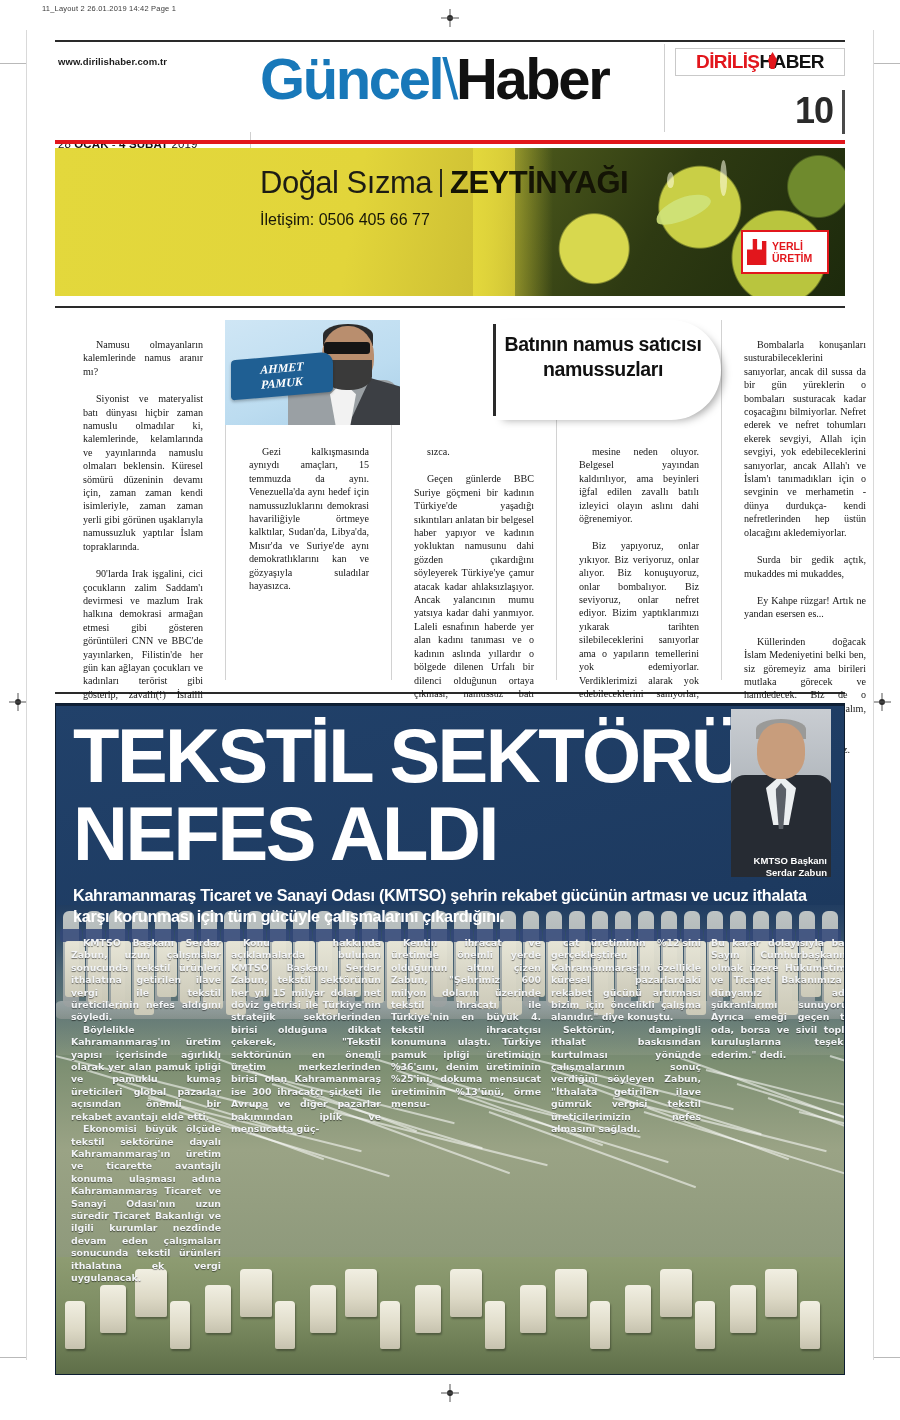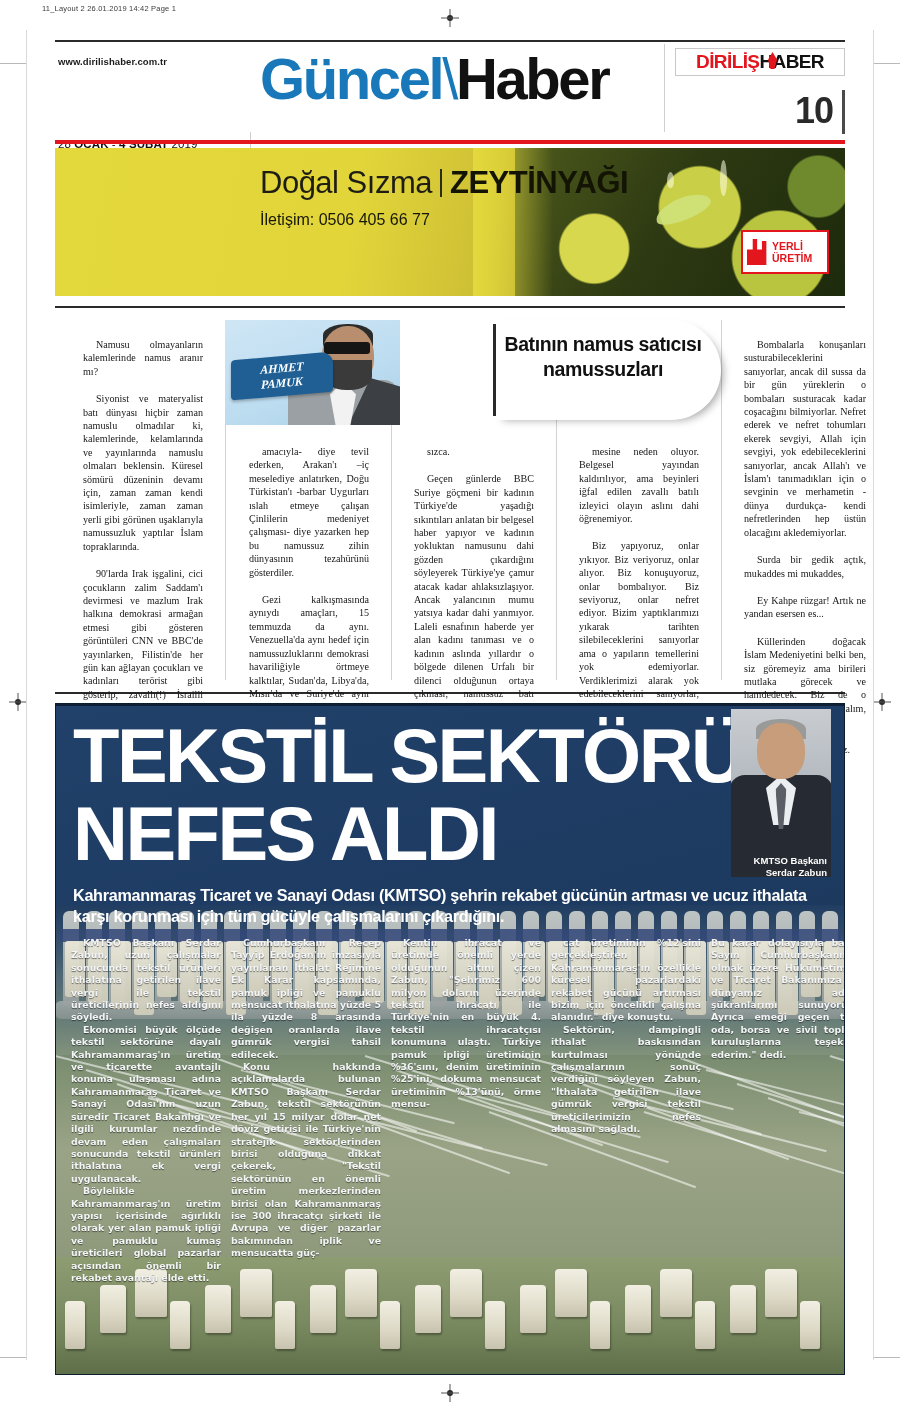--- a/index.html
+++ b/index.html
@@ -304,21 +304,20 @@
 
     <div class="op-col op-c1">
         <div>
           <p>Namusu olmayanların kalemlerinde namus aranır mı?</p>
           <p>Siyonist ve materyalist batı dünyası hiçbir zaman namuslu olmadılar ki, kalemlerinde, kelamlarında ve yayınlarında namuslu olmaları beklensin. Küresel sömürü düzeninin devamı için, zaman zaman kendi isimleriyle, zaman zaman yerli gibi görünen uşaklarıyla namussuzluk yaptılar İslam topraklarında.</p>
           <p>90'larda Irak işgalini, cici çocukların zalim Saddam'ı devirmesi ve mazlum Irak halkına demokrasi armağan etmesi gibi gösteren görüntüleri CNN ve BBC'de yayınlarken, Filistin'de her gün kan ağlayan çocukları ve kadınları terörist gibi gösterip, zavallı(!) İsrailli çocukları korumak gayesiyle o teröristlere(!) atılan bombaları -savunma</p>
         </div>
       </div>
     <div class="op-col op-c2">
         <div>
-          <p>amacıyla- diye tevil ederken, Arakan'ı –iç meseledi­ye anlatırken, Doğu Türkistan'ı -barbar Uygurları ıslah etmeye çalışan Çinlilerin medeniyet çalışması- diye yazarken hep bu namussuz zihin dünyasının tezahürünü gösterdiler.</p>
           <p>Gezi kalkışmasında aynıydı amaçları, 15 temmuzda da aynı. Venezuella'da aynı hedef için namussuzluklarını demokrasi havariliğiyle örtmeye kalktılar, Sudan'da, Libya'da, Mısır'da ve Suriye'de aynı demokratlıklarını kan ve gözyaşıyla suladılar hayasızca.</p>
         </div>
       </div>
     <div class="op-col op-c3">
         <div>
           <p>sızca.</p>
           <p>Geçen günlerde BBC Suriye göçmeni bir kadının Türkiye'de yaşadığı sıkıntıları anlatan bir belgesel haber yapıyor ve kadının yokluktan namusunu dahi gözden çıkardığını söyleyerek Türkiye'ye çamur atacak kadar ahlaksızlaşıyor. Ancak yalancının mumu yatsıya kadar dahi yanmıyor. Laleli esnafının haberde yer alan kadını tanıması ve o kadının aslında yıllardır o bölgede dilenen Urfalı bir dilenci olduğunun ortaya çıkması, namussuz batı zihniyetinin çark et-</p>
         </div>
       </div>
     <div class="op-col op-c4">
@@ -550,27 +549,26 @@
     <div class="kmtso-cap">
       <div>KMTSO Başkanı</div>
       <div>Serdar Zabun</div>
     </div>
 
     <div class="spot">Kahramanmaraş Ticaret ve Sanayi Odası (KMTSO) şehrin rekabet gücünün artması ve ucuz ithalata karşı korunması için tüm gücüyle çalışmalarını çıkardığını.</div>
 
     <div class="st-col sc1">
         <div>
           <p>KMTSO Başkanı Serdar Zabun, uzun çalışmalar sonucunda tekstil ürünleri ithalatına getirilen ilave vergi ile tekstil üreticilerinin nefes aldığını söyledi.</p>
+          <p>Böylelikle Kahramanmaraş'ın üretim yapısı içerisinde ağırlıklı olarak yer alan pamuk ipliği ve pamuklu kumaş üreticileri global pazarlar açısından önemli bir rekabet avantajı elde etti.</p>
           <p>Ekonomisi büyük ölçüde tekstil sektörüne dayalı Kahramanmaraş'ın üretim ve ticarette avantajlı konuma ulaşması adına Kahramanmaraş Ticaret ve Sanayi Odası'nın uzun süredir Ticaret Bakanlığı ve ilgili kurumlar nezdinde devam eden çalışmaları sonucunda tekstil ürünleri ithalatına ek vergi uygulanacak.</p>
-          <p>Böylelikle Kahramanmaraş'ın üretim yapısı içerisinde ağırlıklı olarak yer alan pamuk ipliği ve pamuklu kumaş üreticileri global pazarlar açısından önemli bir rekabet avantajı elde etti.</p>
         </div>
       </div>
     <div class="st-col sc2">
         <div>
-          <p>Cumhurbaşkanı Recep Tayyip Erdoğan'ın imzasıyla yayınlanan İthalat Rejimine Ek Karar kapsamında, pamuk ipliği ve pamuklu mensucat ithalatına yüzde 5 ila yüzde 8 arasında değişen oranlarda ilave gümrük vergisi tahsil edilecek.</p>
           <p>Konu hakkında açıklamalarda bulunan KMTSO Başkanı Serdar Zabun, tekstil sektörünün her yıl 15 milyar dolar net döviz getirisi ile Türkiye'nin stratejik sektörlerinden birisi olduğuna dikkat çekerek, "Tekstil sektörünün en önemli üretim merkezlerinden birisi olan Kahramanmaraş ise 300 ihracatçı şirketi ile Avrupa ve diğer pazarlar bakımından iplik ve mensucatta güç-</p>
         </div>
       </div>
     <div class="st-col sc3">
         <div>
           <p>Kentin ihracat ve üretimde önemli yerde olduğunun altını çizen Zabun, "Şehrimiz 600 milyon doların üzerinde tekstil ihracatı ile Türkiye'nin en büyük 4. tekstil ihracatçısı konumuna ulaştı. Türkiye pamuk ipliği üretiminin %36'sını, denim üretiminin %25'ini, dokuma mensucat üretiminin %13'ünü, örme mensu-</p>
         </div>
       </div>
     <div class="st-col sc4">
         <div>

